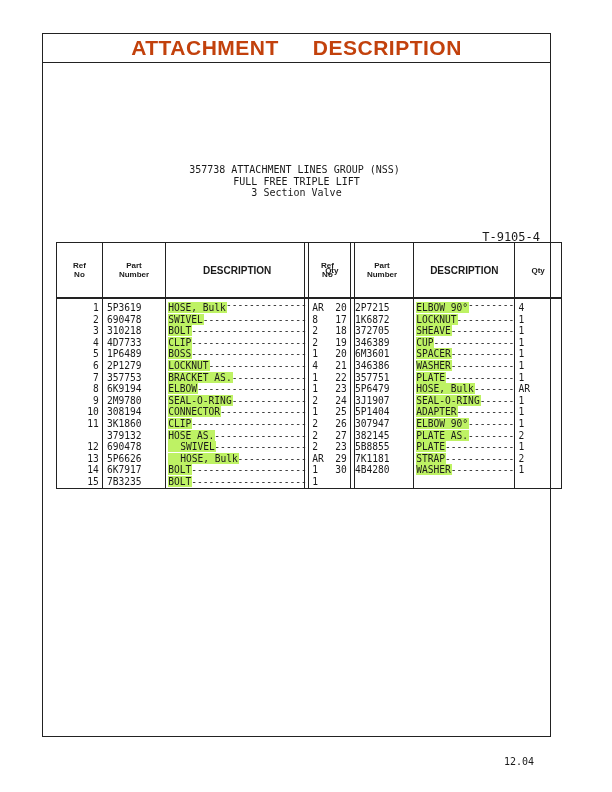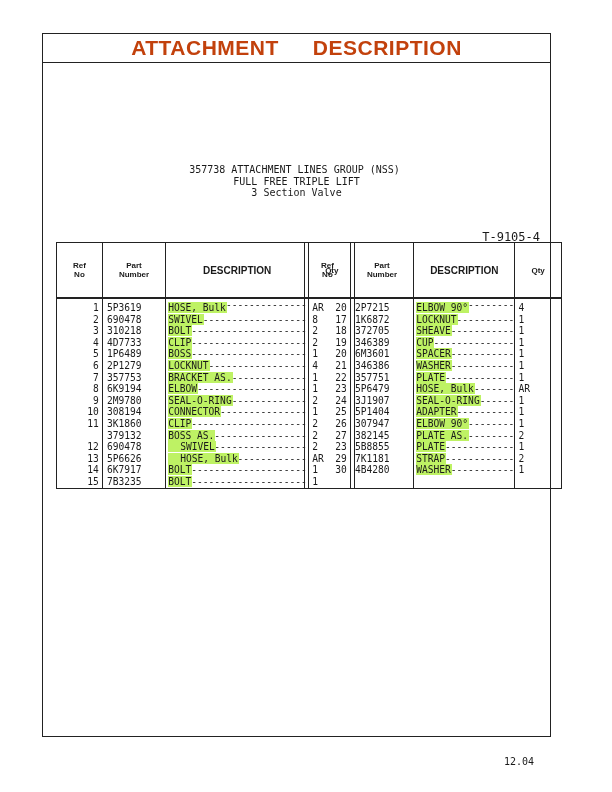--- a/index.html
+++ b/index.html
@@ -124,21 +124,21 @@
         </tr>
         <tr>
           <td class="ref">11</td>
           <td class="part">3K1860</td>
           <td class="desc"><span class="dashes">----------------------------------------</span><span class="desc-text">CLIP</span></td>
           <td class="qty">2</td>
         </tr>
         <tr>
           <td class="ref"></td>
           <td class="part">379132</td>
-          <td class="desc"><span class="dashes">----------------------------------------</span><span class="desc-text">BOSS AS.</span></td>
+          <td class="desc"><span class="dashes">----------------------------------------</span><span class="desc-text">HOSE AS.</span></td>
           <td class="qty">2</td>
         </tr>
         <tr>
           <td class="ref">12</td>
           <td class="part">690478</td>
           <td class="desc"><span class="dashes">----------------------------------------</span><span class="desc-text indent">SWIVEL</span></td>
           <td class="qty">2</td>
         </tr>
         <tr>
           <td class="ref">13</td>

